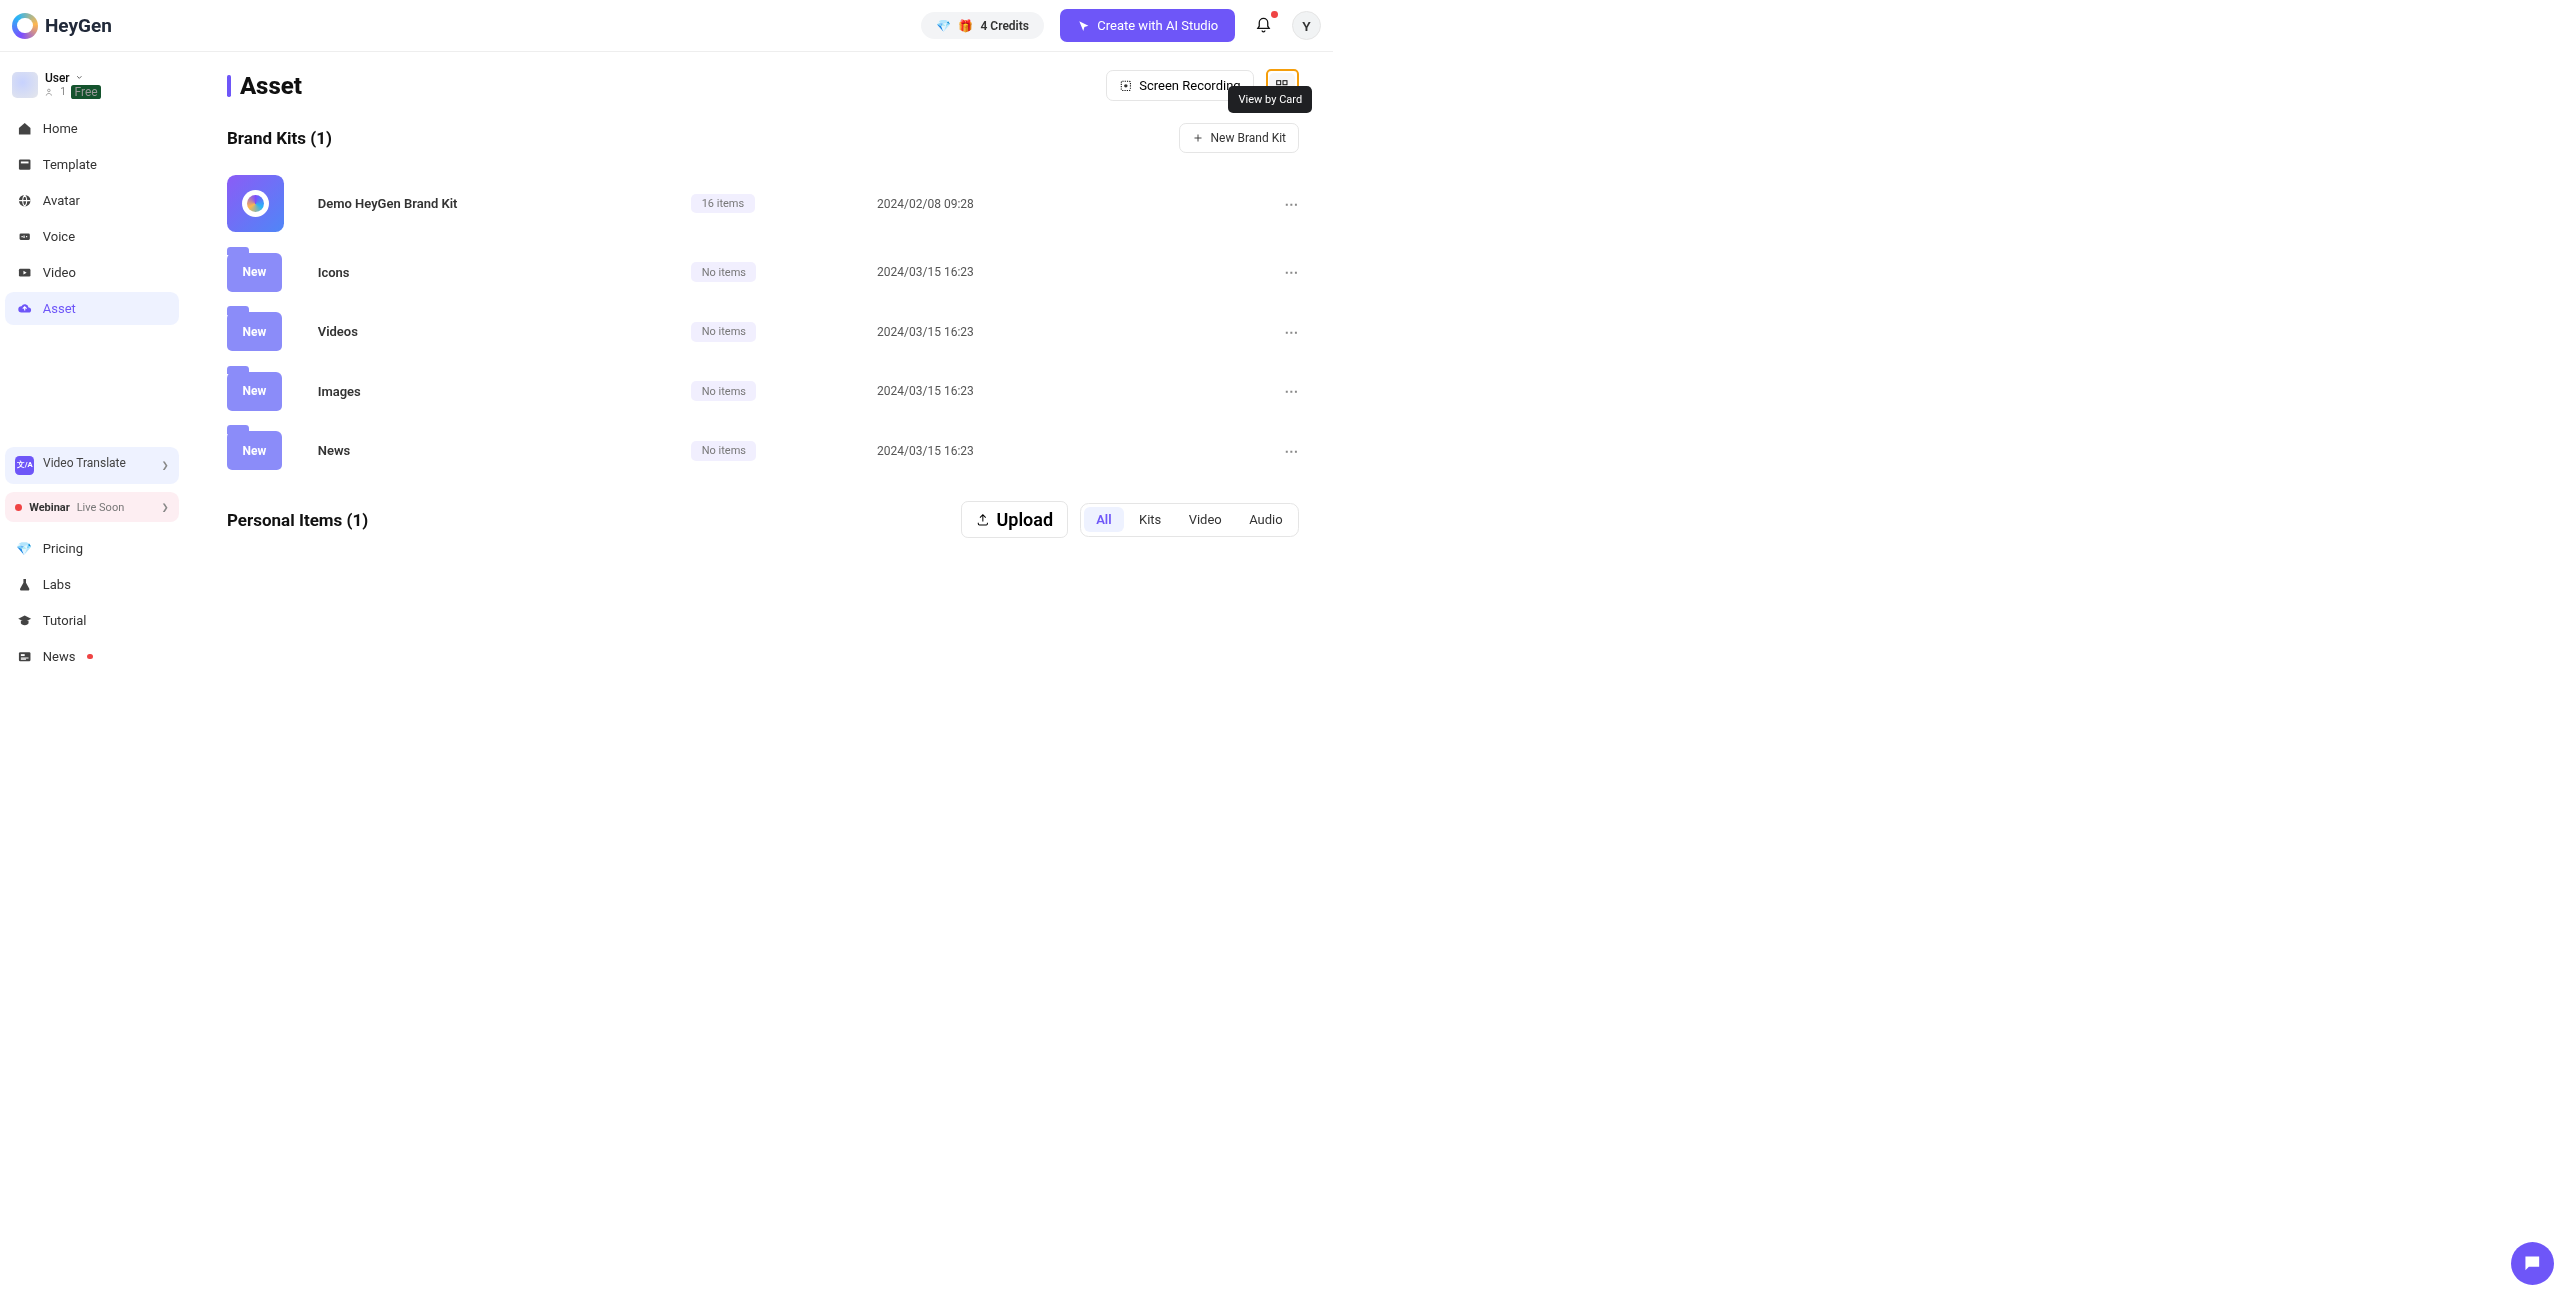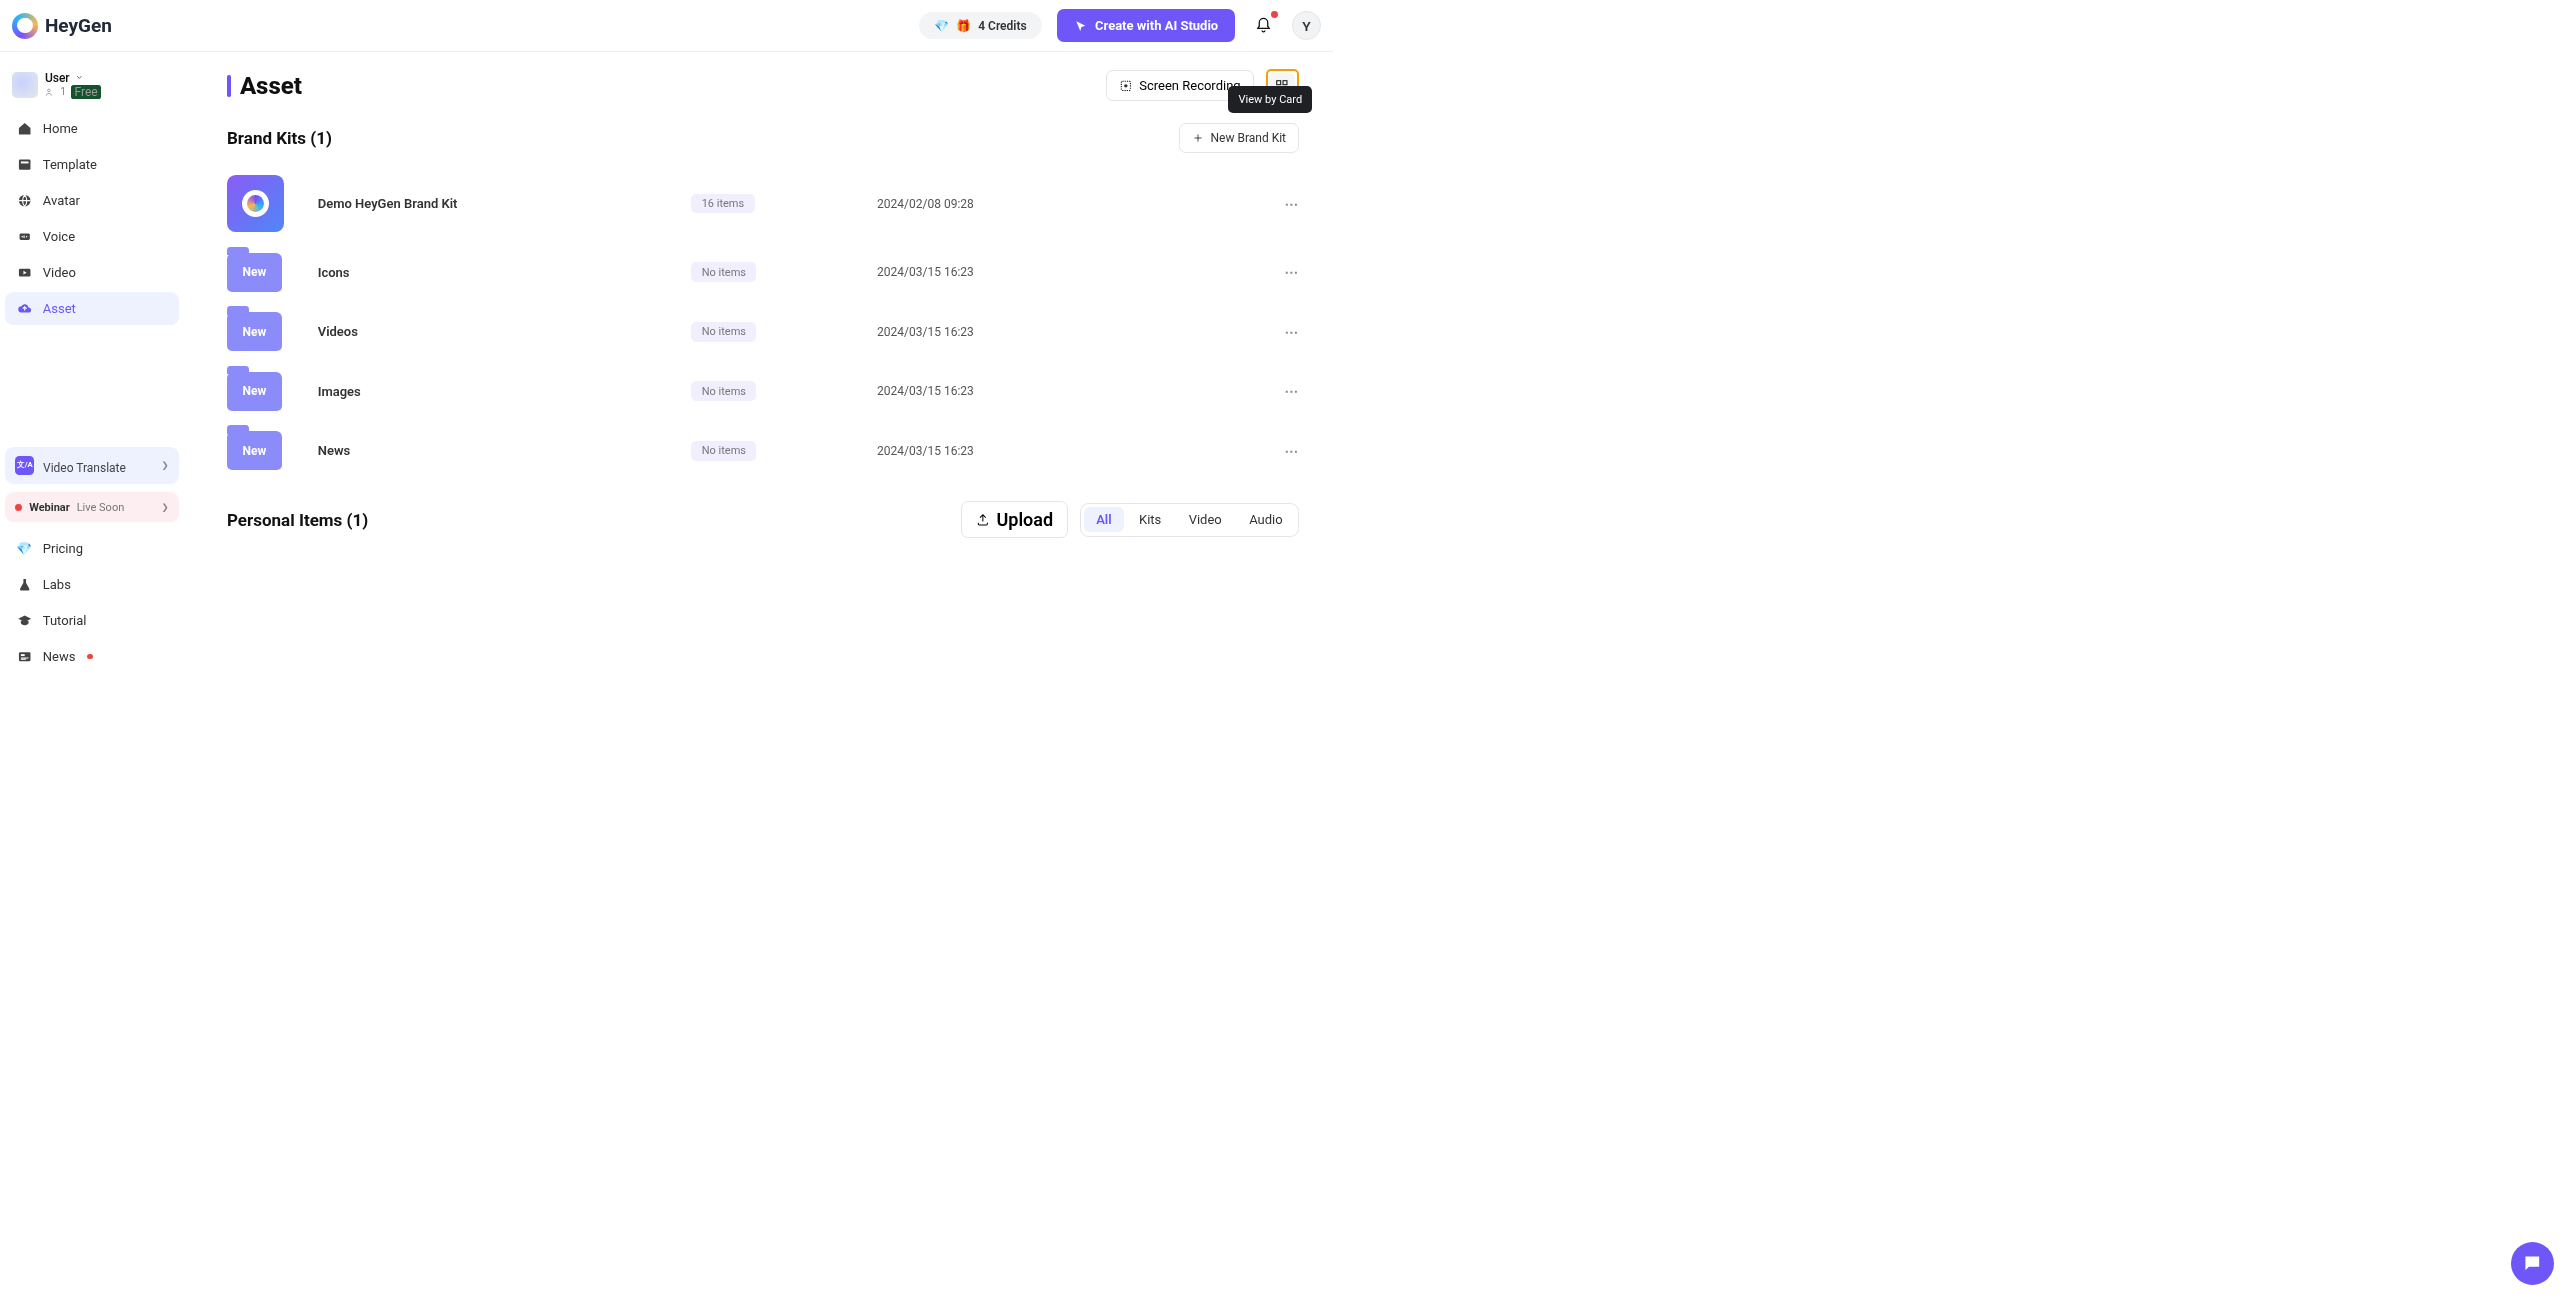--- a/index.html
+++ b/index.html
@@ -6,42 +6,42 @@
 body { background: #fff; color: #111; width: 1333px; height: 673px; overflow: hidden; }
 
 
 .header { height: 52px; display: flex; align-items: center; padding: 0 12px; border-bottom: 0.9px solid #eee; justify-content: space-between; }
 .logo-area { display: flex; align-items: center; gap: 6.9px; }
 .logo-swirl { width: 26px; height: 26px; border-radius: 50%; background: conic-gradient(from 200deg, #7c4dff, #29b6f6, #ffb74d, #7c4dff); position: relative; }
 .logo-swirl::after { content: ""; position: absolute; inset: 5.1px; background: #fff; border-radius: 50%; }
 .logo-name { font-size: 19px; font-weight: 700; color: #222a3a; }
 .header-right { display: flex; align-items: center; gap: 15.4px; }
 .credits-pill { background: #f3f4f6; border-radius: 17px; padding: 6.9px 15.4px; display: flex; align-items: center; gap: 6.9px; font-size: 12px; font-weight: 600; color: #333; }
-.create-btn { background: #6e56f8; color: #fff; border: none; border-radius: 6.9px; padding: 8.6px 17px; font-size: 13px; font-weight: 700; display: flex; align-items: center; gap: 6.9px; cursor: pointer; }
+.create-btn { background: #6e56f8; color: #fff; border: none; border-radius: 6.9px; padding: 8.6px 17px; font-size: 13px; font-weight: 400; display: flex; align-items: center; gap: 6.9px; cursor: pointer; }
 .bell-wrap { position: relative; width: 26px; height: 26px; display: flex; align-items: center; justify-content: center; cursor: pointer; }
 .red-dot { position: absolute; top: -1.7px; right: -1.7px; width: 6.9px; height: 6.9px; background: #ef4444; border-radius: 50%; }
 .avatar-circle { width: 29px; height: 29px; border-radius: 50%; background: #f1f3f4; display: flex; align-items: center; justify-content: center; font-weight: 600; color: #333; border: 0.9px solid #e5e5e5; }
 
 
 .layout { display: flex; height: calc(100% - 52px); }
 .sidebar { width: 184px; padding: 15.4px 5.1px 0 5.1px; display: flex; flex-direction: column; gap: 3.4px; }
 .workspace-row { display: flex; align-items: center; gap: 6.9px; padding: 3.4px 6.9px; margin-bottom: 6.9px; }
 .ws-square { width: 26px; height: 26px; border-radius: 5.1px; background: radial-gradient(circle at 40% 40%, #c7d2fe, #e5e7eb); }
 .ws-info { display: flex; flex-direction: column; }
 .ws-top { display: flex; align-items: center; gap: 5.1px; font-size: 12px; font-weight: 500; }
 .ws-sub { display: flex; align-items: center; gap: 5.1px; font-size: 10.3px; color: #888; }
 .free-tag { background: #14532d; padding: 0 3.4px; border-radius: 2.6px; color: #999; font-size: 12px; }
 
 .nav-item { display: flex; align-items: center; gap: 10.3px; padding: 8.6px 12px; border-radius: 8.6px; font-size: 13px; color: #333; cursor: pointer; }
 .nav-item.active { background: #eef2ff; color: #6e56f8; }
 .nav-item .nav-icon { width: 15.4px; height: 15.4px; display: flex; align-items: center; justify-content: center; }
 
 .sidebar-spacer { flex: 1; }
 .translate-item { background: #eef2ff; border-radius: 8.6px; padding: 8.6px 10.3px; display: flex; align-items: center; justify-content: space-between; cursor: pointer; margin-bottom: 5.1px; }
-.translate-left { display: flex; align-items: flex-end; gap: 8.6px; font-size: 12px; color: #444; }
+.translate-left { display: flex; align-items: flex-start; gap: 8.6px; font-size: 12px; color: #444; }
 .translate-icon { width: 19px; height: 19px; background: #6e56f8; color: #fff; font-size: 7.7px; font-weight:700; display: flex; align-items: center; justify-content: center; border-radius: 4.3px; }
 .webinar-item { background: #fdeef2; border-radius: 8.6px; padding: 8.6px 10.3px; display: flex; align-items: center; justify-content: space-between; cursor: pointer; margin-bottom: 6.9px; }
 .webinar-left { display: flex; align-items: center; gap: 6.9px; font-size: 11px; }
 .webinar-left .live-dot { width: 6.9px; height: 6.9px; background: #ef4444; border-radius: 50%; }
 .webinar-left .bold { font-weight: 700; color: #333; }
 .webinar-left .light { color: #777; }
 .chev { color: #888; font-size: 8.6px; }
 .news-dot { width: 5.1px; height: 5.1px; background: #ef4444; border-radius: 50%; margin-left: 1.7px; }
 
 

